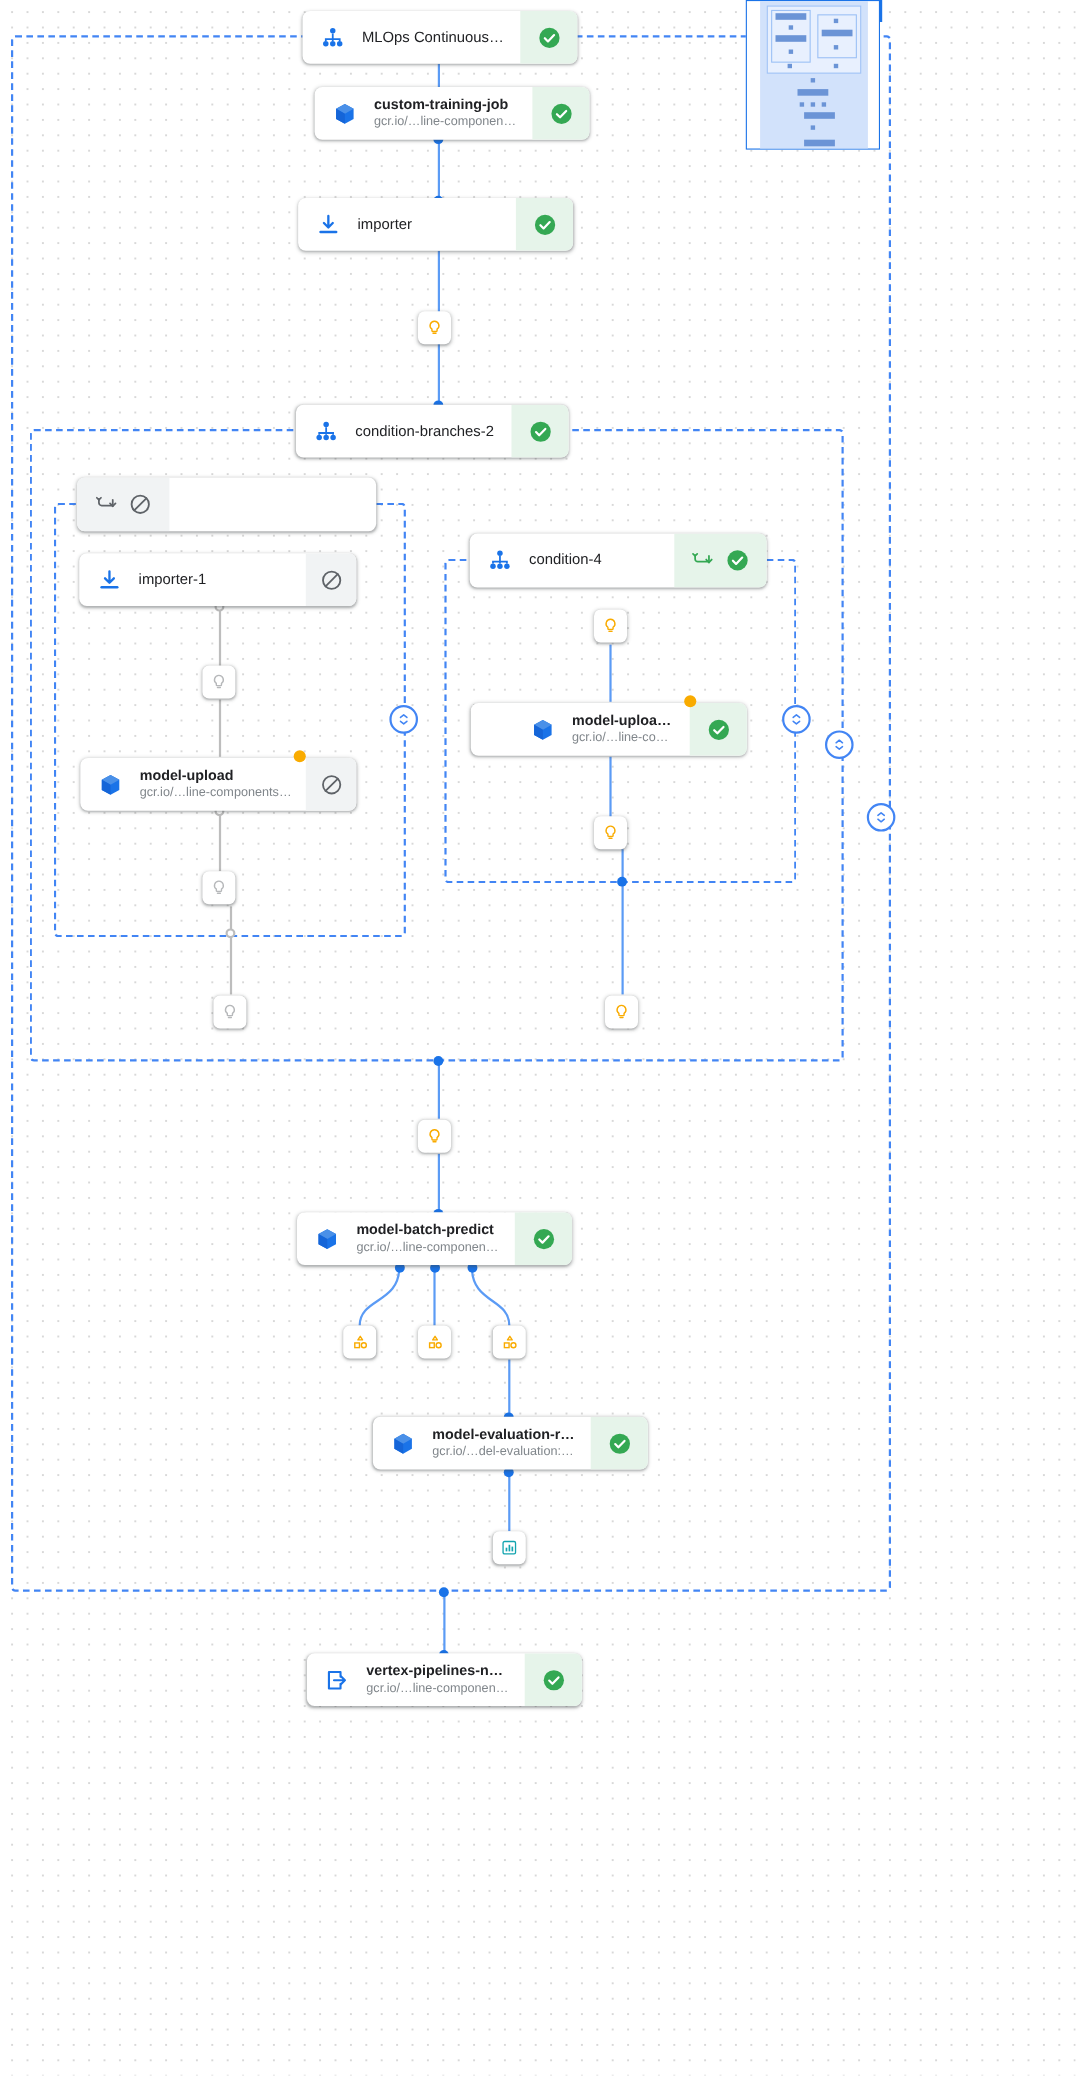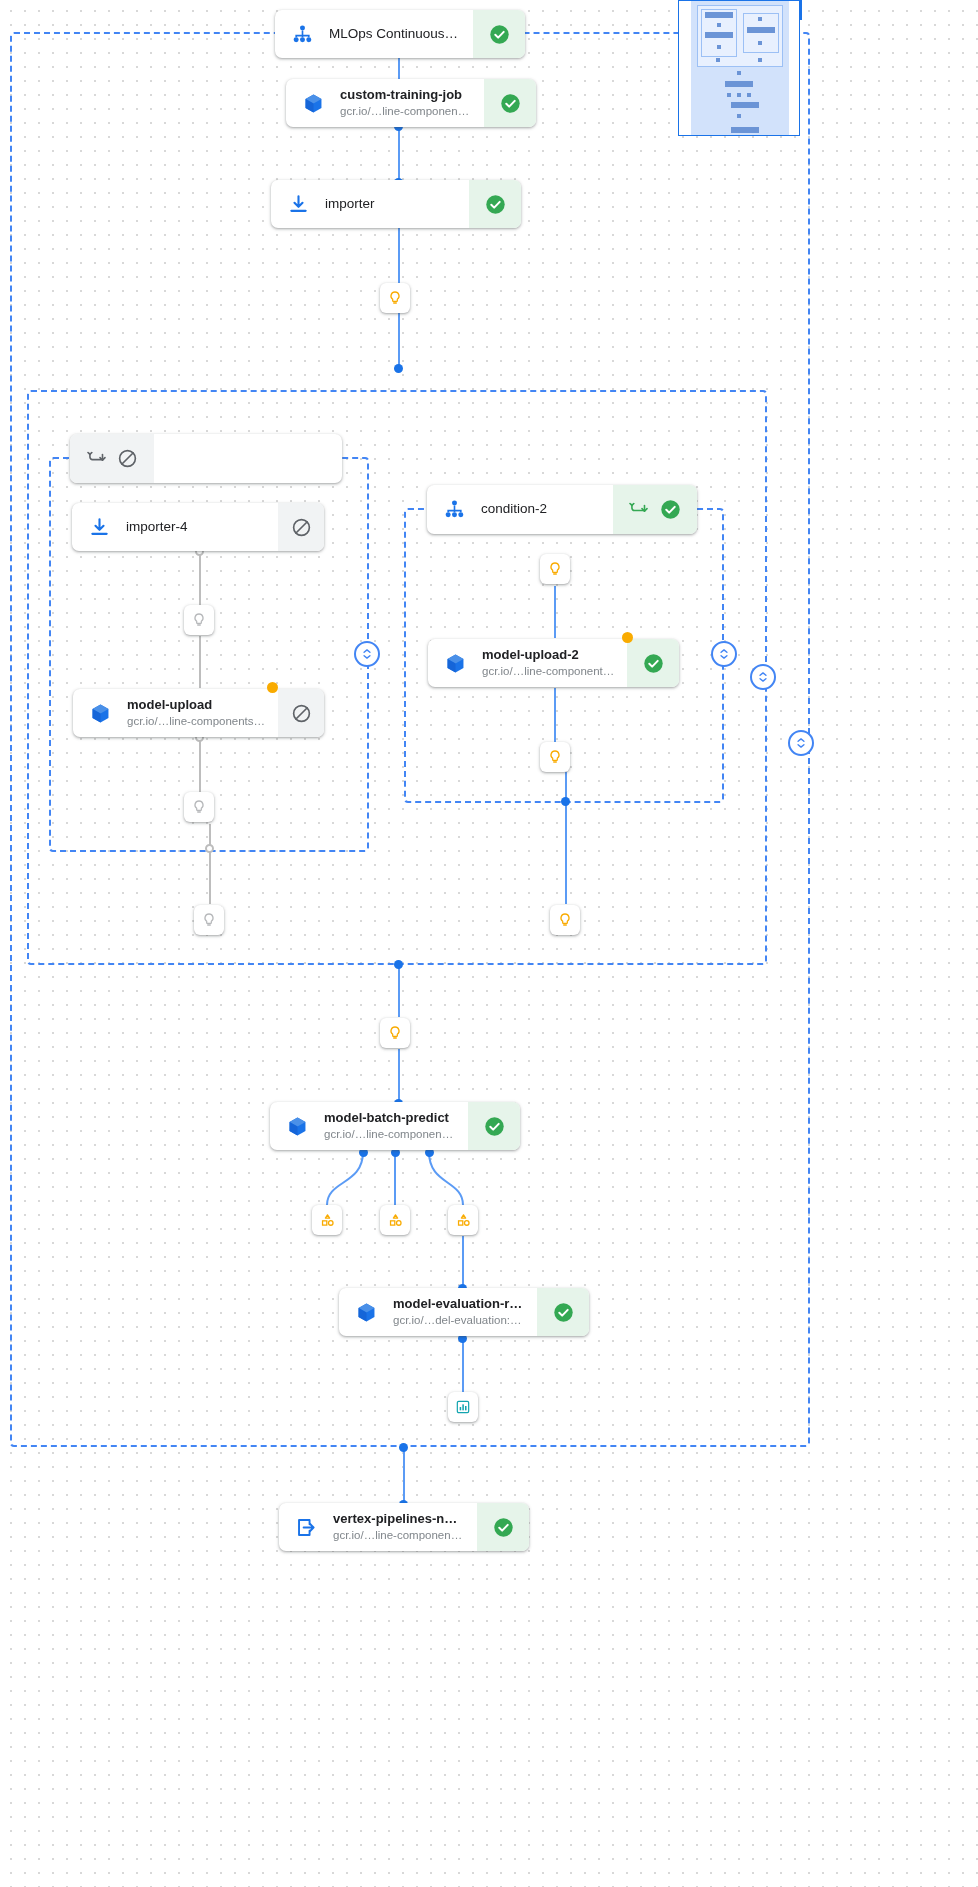--- a/index.html
+++ b/index.html
@@ -361,20 +361,42 @@
       </div>
     </div>
     <div class="status">
       <svg width="23" height="23" viewBox="0 0 24 24">
         <circle cx="12" cy="12" r="9.6" fill="#34a853"></circle>
         <path d="M7.6 12.3l3 3 5.8-6" stroke="#fff" stroke-width="2.1" fill="none" stroke-linecap="round" stroke-linejoin="round"></path>
       </svg>
     </div>
   </div>
 
+  <div class="node" style="left:269px; top:368px; width:248px; height:48px;">
+    <div class="body">
+      <div class="ico">
+        <svg width="23" height="23" viewBox="0 0 24 24">
+          <circle cx="12" cy="5.2" r="2.6" fill="#1a73e8"></circle>
+          <circle cx="5.4" cy="17.4" r="2.6" fill="#1a73e8"></circle>
+          <circle cx="12" cy="17.4" r="2.6" fill="#1a73e8"></circle>
+          <circle cx="18.6" cy="17.4" r="2.6" fill="#1a73e8"></circle>
+          <path d="M12 7.8v3.6M5.4 14.8v-1.6h13.2v1.6M12 11.4v3.4" stroke="#1a73e8" stroke-width="1.7" fill="none"></path>
+        </svg>
+      </div>
+      <div class="txt">
+        <div class="title">condition-branches-2</div>
+      </div>
+    </div>
+    <div class="status">
+      <svg width="23" height="23" viewBox="0 0 24 24">
+        <circle cx="12" cy="12" r="9.6" fill="#34a853"></circle>
+        <path d="M7.6 12.3l3 3 5.8-6" stroke="#fff" stroke-width="2.1" fill="none" stroke-linecap="round" stroke-linejoin="round"></path>
+      </svg>
+    </div>
+  </div>
 
   <div class="node" style="left:70px; top:434px; width:272px; height:49px;">
     <div class="status gray split" style="gap:10px;">
       <svg width="20" height="20" viewBox="0 0 24 24">
         <path d="M3.5 5.5v4.2a3 3 0 003 3h11" stroke="#5f6368" stroke-width="1.9" fill="none" stroke-linecap="round"></path>
         <path d="M5.8 4.2L3.5 6.5 1.2 4.2" stroke="#5f6368" stroke-width="1.9" fill="none" stroke-linecap="round" stroke-linejoin="round"></path>
         <path d="M15.6 10.4l3 3 3-3" stroke="#5f6368" stroke-width="1.9" fill="none" stroke-linecap="round" stroke-linejoin="round"></path>
         <path d="M18.6 6.5v7" stroke="#5f6368" stroke-width="1.9" fill="none" stroke-linecap="round"></path>
       </svg>
       <svg width="21" height="21" viewBox="0 0 24 24">
@@ -386,21 +408,21 @@
 
   <div class="node" style="left:72px; top:503px; width:252px; height:48px;">
     <div class="body">
       <div class="ico">
         <svg width="23" height="23" viewBox="0 0 24 24">
           <path d="M12 3.5v10.2M7.8 10.2L12 14.4l4.2-4.2" stroke="#1a73e8" stroke-width="2.2" fill="none" stroke-linecap="round" stroke-linejoin="round"></path>
           <path d="M4.6 18.6h14.8" stroke="#1a73e8" stroke-width="2.4" stroke-linecap="round"></path>
         </svg>
       </div>
       <div class="txt">
-        <div class="title">importer-4</div>
+        <div class="title">importer-1</div>
       </div>
     </div>
     <div class="status gray">
       <svg width="21" height="21" viewBox="0 0 24 24">
         <circle cx="12" cy="12" r="9" fill="none" stroke="#5f6368" stroke-width="1.9"></circle>
         <path d="M5.7 18.3L18.3 5.7" stroke="#5f6368" stroke-width="1.9" stroke-linecap="round"></path>
       </svg>
     </div>
   </div>
 
@@ -432,38 +454,38 @@
       <div class="ico">
         <svg width="23" height="23" viewBox="0 0 24 24">
           <circle cx="12" cy="5.2" r="2.6" fill="#1a73e8"></circle>
           <circle cx="5.4" cy="17.4" r="2.6" fill="#1a73e8"></circle>
           <circle cx="12" cy="17.4" r="2.6" fill="#1a73e8"></circle>
           <circle cx="18.6" cy="17.4" r="2.6" fill="#1a73e8"></circle>
           <path d="M12 7.8v3.6M5.4 14.8v-1.6h13.2v1.6M12 11.4v3.4" stroke="#1a73e8" stroke-width="1.7" fill="none"></path>
         </svg>
       </div>
       <div class="txt">
-        <div class="title">condition-2</div>
+        <div class="title">condition-4</div>
       </div>
     </div>
     <div class="status split" style="gap:10px;">
       <svg width="20" height="20" viewBox="0 0 24 24">
         <path d="M3.5 5.5v4.2a3 3 0 003 3h11" stroke="#34a853" stroke-width="1.9" fill="none" stroke-linecap="round"></path>
         <path d="M5.8 4.2L3.5 6.5 1.2 4.2" stroke="#34a853" stroke-width="1.9" fill="none" stroke-linecap="round" stroke-linejoin="round"></path>
         <path d="M15.6 10.4l3 3 3-3" stroke="#34a853" stroke-width="1.9" fill="none" stroke-linecap="round" stroke-linejoin="round"></path>
         <path d="M18.6 6.5v7" stroke="#34a853" stroke-width="1.9" fill="none" stroke-linecap="round"></path>
       </svg>
       <svg width="23" height="23" viewBox="0 0 24 24">
         <circle cx="12" cy="12" r="9.6" fill="#34a853"></circle>
         <path d="M7.6 12.3l3 3 5.8-6" stroke="#fff" stroke-width="2.1" fill="none" stroke-linecap="round" stroke-linejoin="round"></path>
       </svg>
     </div>
   </div>
 
-  <div class="node two" style="left:428px; top:639px; width:251px; height:48px;">
+  <div class="node two" style="left:428px; top:639px; width:251px; height:48px;padding-left:38px;">
     <div class="body">
       <div class="ico">
         <svg width="23" height="23" viewBox="0 0 24 24">
           <path d="M12 2.6l8.3 4.6v9.6L12 21.4 3.7 16.8V7.2L12 2.6z" fill="#1a73e8"></path>
           <path d="M12 2.6l8.3 4.6L12 11.9 3.7 7.2 12 2.6z" fill="#4a90e8"></path>
           <path d="M12 11.9v9.5L3.7 16.8V7.2L12 11.9z" fill="#1565d8"></path>
         </svg>
       </div>
       <div class="txt">
         <div class="title">model-upload-2</div>

